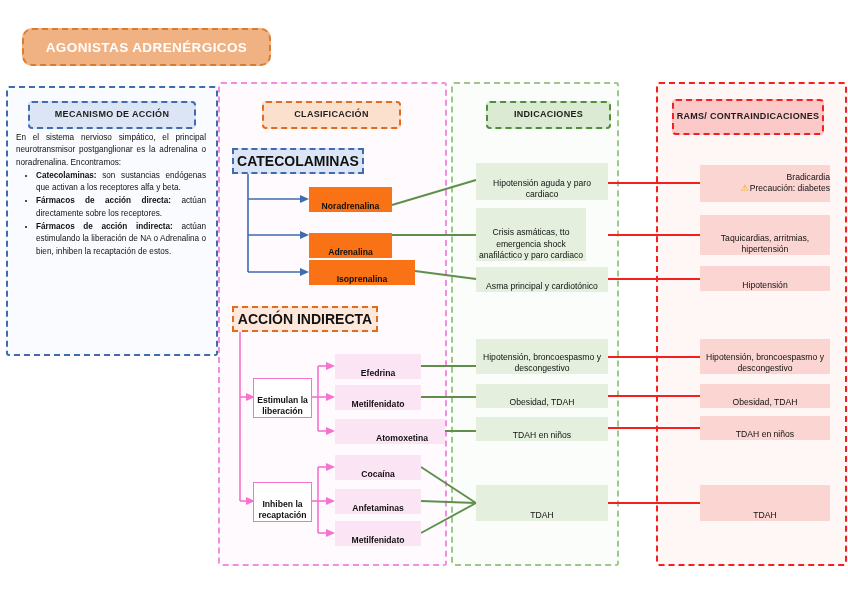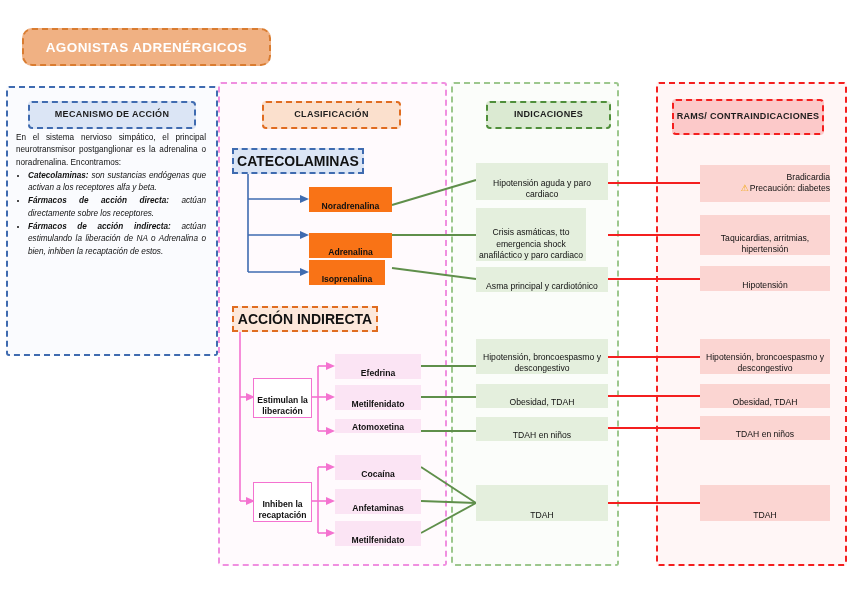--- a/index.html
+++ b/index.html
@@ -44,21 +44,21 @@
   .chip-rams{left:672px;top:99px;width:148px;height:32px;
     background:#fcc9c9;border:2px dashed #f41f1f;}
 
   
   .mech-body{
     position:absolute;left:16px;top:132px;width:190px;
     font-size:8.2px;line-height:1.5;color:#111;text-align:justify;
   }
   .mech-body p{margin:0 0 1px 0;}
   .mech-list{margin:1px 0 0 0;padding-left:12px;}
-  .mech-list li{margin:0 0 1px 0;text-align:justify;font-style:italic;}
+  .mech-list li{margin:0 0 1px 8px;text-align:justify;}
   .mech-list li b{font-weight:bold;}
 
   
   .sub-chip{position:absolute;display:flex;align-items:center;justify-content:center;
     font-weight:bold;font-size:14px;color:#111;border-radius:0;}
   .sub-cate{left:232px;top:148px;width:128px;height:22px;
     background:#dbe5f5;border:2px dashed #3f6bb0;}
   .sub-indir{left:232px;top:306px;width:142px;height:22px;
     background:#fde8db;border:2px dashed #e06c20;}
 
@@ -168,38 +168,38 @@
 
   <div class="sub-chip sub-cate">
     <span>CATECOLAMINAS</span>
   </div>
   <div class="node node-blue" style="left:309px;top:187px;width:83px;height:25px;">
     <span>Noradrenalina</span>
   </div>
   <div class="node node-blue" style="left:309px;top:233px;width:83px;height:25px;">
     <span>Adrenalina</span>
   </div>
-  <div class="node node-blue" style="left:309px;top:260px;width:76px;height:25px;">
+  <div class="node node-blue" style="left:309px;top:260px;width:106px;height:25px;">
     <span>Isoprenalina</span>
   </div>
 
   <div class="sub-chip sub-indir">
     <span>ACCIÓN INDIRECTA</span>
   </div>
 
   <div class="node node-outline-pink" style="left:253px;top:378px;width:57px;height:38px;">
     <span>Estimulan la liberación</span>
   </div>
   <div class="node node-pink" style="left:335px;top:354px;width:86px;height:25px;">
     <span>Efedrina</span>
   </div>
   <div class="node node-pink" style="left:335px;top:385px;width:86px;height:25px;">
     <span>Metilfenidato</span>
   </div>
-  <div class="node node-pink" style="left:335px;top:419px;width:86px;height:14px;">
+  <div class="node node-pink" style="left:335px;top:419px;width:86px;height:25px;padding-left:24px;">
     <span>Atomoxetina</span>
   </div>
 
   <div class="node node-outline-pink" style="left:253px;top:482px;width:57px;height:38px;">
     <span>Inhiben la recaptación</span>
   </div>
   <div class="node node-pink" style="left:335px;top:455px;width:86px;height:25px;">
     <span>Cocaína</span>
   </div>
   <div class="node node-pink" style="left:335px;top:489px;width:86px;height:25px;">

